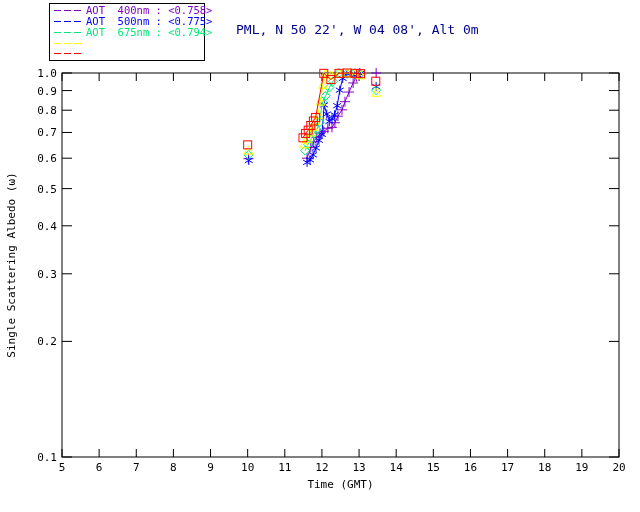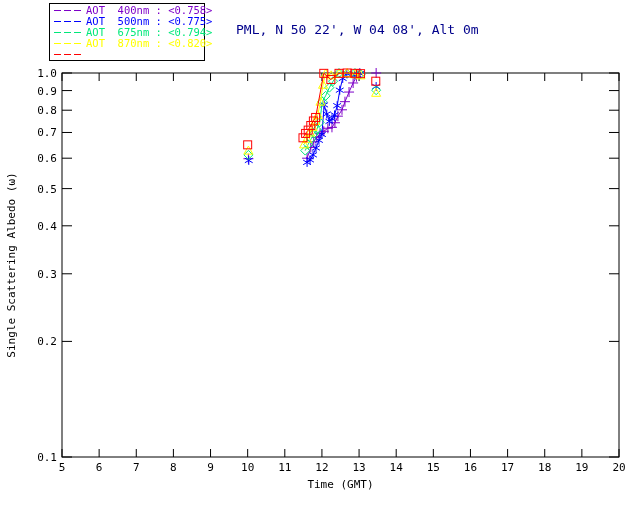--- a/index.html
+++ b/index.html
@@ -267,21 +267,20 @@
       <div class="legend-row">
         <span class="legend-dash" style="background: repeating-linear-gradient(90deg, rgb(0, 0, 255) 0px, rgb(0, 0, 255) 7px, transparent 7px, transparent 10px);"></span>
         <span class="legend-label" style="color: rgb(0, 0, 255);">AOT  500nm : &lt;0.775&gt;</span>
       </div>
       <div class="legend-row">
         <span class="legend-dash" style="background: repeating-linear-gradient(90deg, rgb(0, 232, 122) 0px, rgb(0, 232, 122) 7px, transparent 7px, transparent 10px);"></span>
         <span class="legend-label" style="color: rgb(0, 232, 122);">AOT  675nm : &lt;0.794&gt;</span>
       </div>
       <div class="legend-row">
         <span class="legend-dash" style="background: repeating-linear-gradient(90deg, rgb(255, 255, 0) 0px, rgb(255, 255, 0) 7px, transparent 7px, transparent 10px);"></span>
-        <span class="legend-label" style="color: rgb(255, 255, 0);">AOT  870nm : &lt;0.820&gt;</span>
       </div>
       <div class="legend-row">
         <span class="legend-dash" style="background: repeating-linear-gradient(90deg, rgb(255, 0, 0) 0px, rgb(255, 0, 0) 7px, transparent 7px, transparent 10px);"></span>
       </div>
     </div>
   <div id="station-header" style="color: rgb(0, 0, 139);">
     <div>PML, N 50 22', W 04 08', Alt 0m</div>
   </div>
 </div>
 

